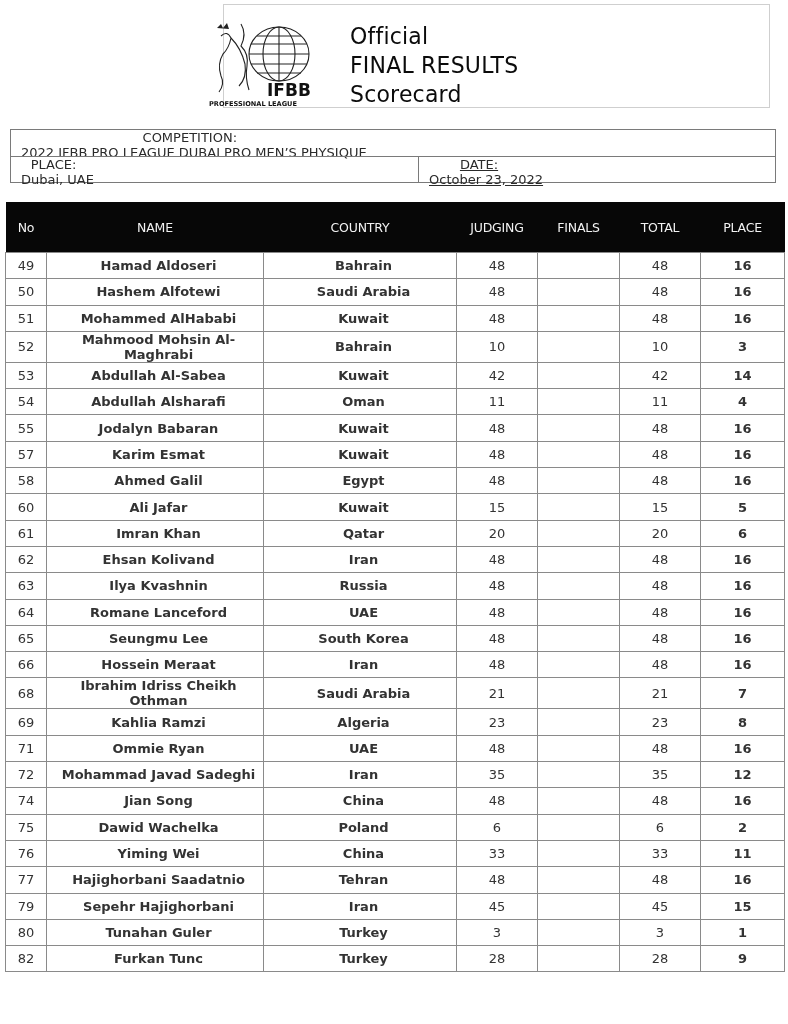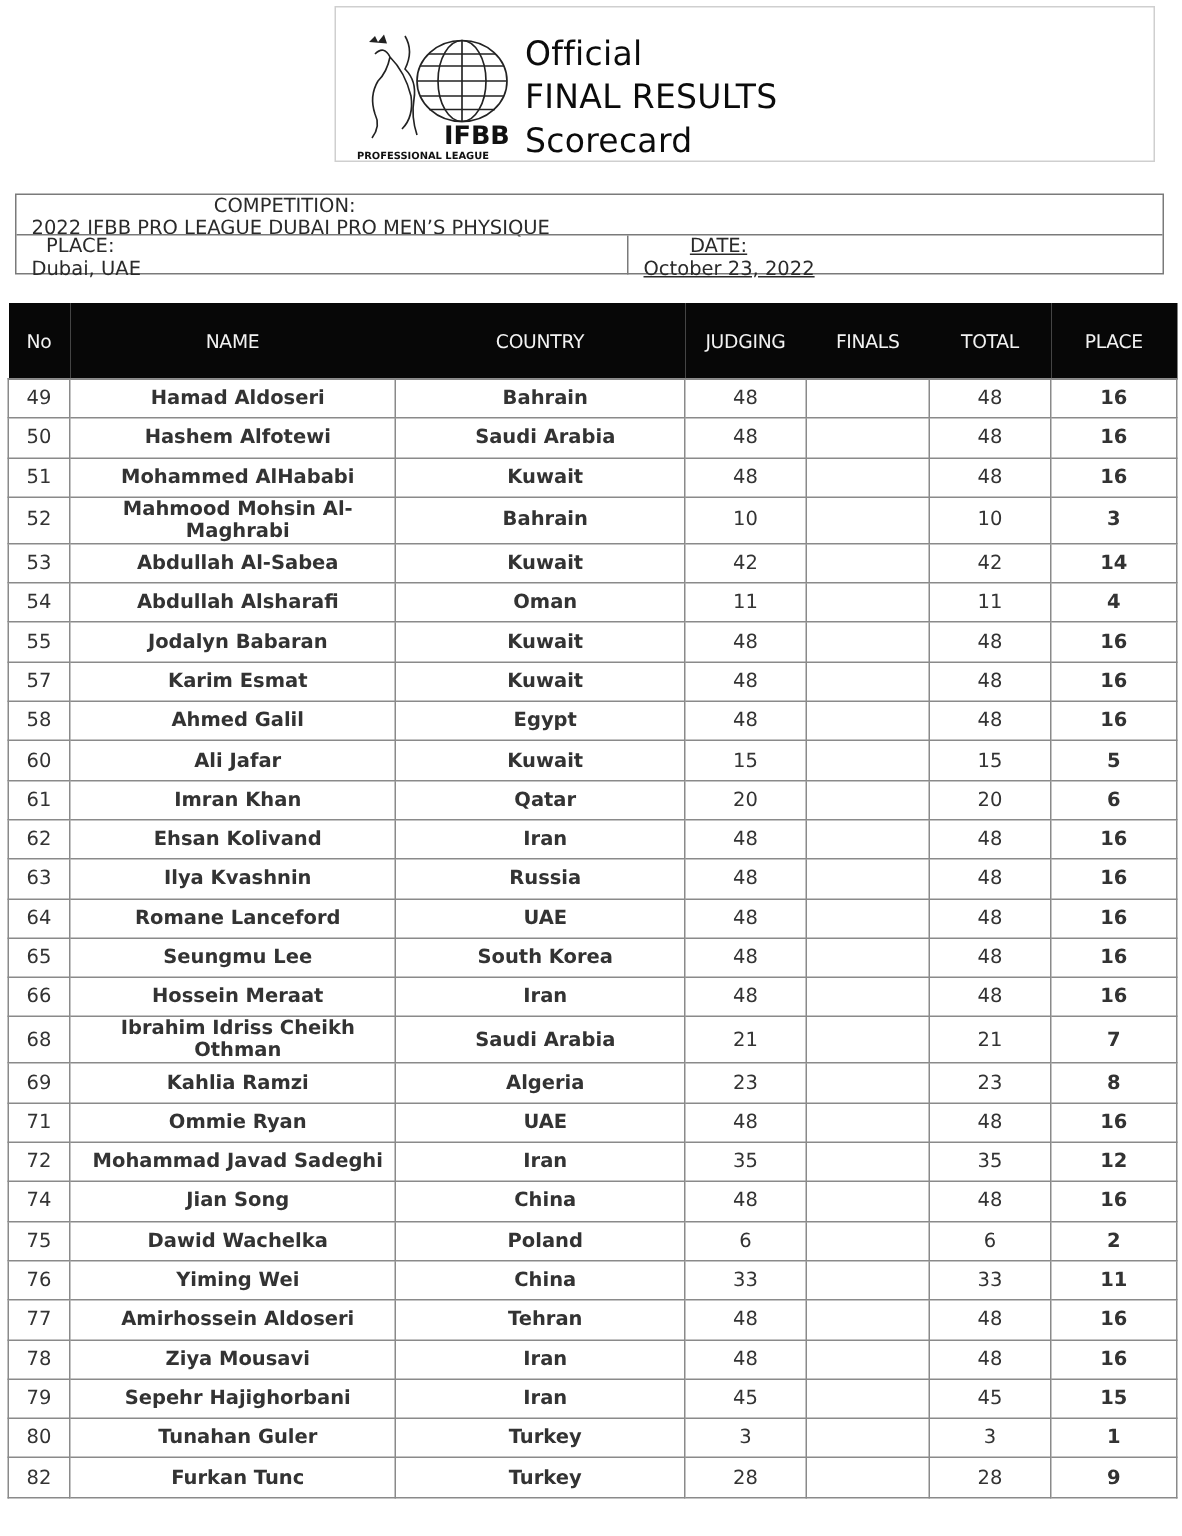--- a/index.html
+++ b/index.html
@@ -1,18 +1,18 @@
 <!DOCTYPE html>
 <html><head>
 <meta charset="utf-8">
 <style>
   html, body { margin:0; padding:0; background:#ffffff; }
   body { width:788px; height:1024px; position:relative; overflow:hidden; font-family:"DejaVu Sans", sans-serif; color:#222; }
   .header-box { position:absolute; left:223px; top:4px; width:547px; height:104px; border:1px solid #cfcfcf; box-sizing:border-box; }
-  .logo { position:absolute; left:236px; top:16px; width:118px; height:92px; }
+  .logo { position:absolute; left:207px; top:16px; width:118px; height:92px; }
   .title-block { position:absolute; left:350px; top:22px; font-family:"DejaVu Sans", sans-serif; font-weight:normal; font-size:22px; line-height:29px; color:#0b0b0b; letter-spacing:0.2px; }
   .title-block div { transform:scaleY(1.02); }
   .info { position:absolute; left:10px; top:129px; width:766px; border:1px solid #7a7a7a; box-sizing:border-box; font-size:13px; color:#2a2a2a; }
   .info .row { height:26px; display:flex; align-items:center; box-sizing:border-box; }
   .info .row + .row { border-top:1px solid #7a7a7a; }
   .info .cell { padding-left:10px; display:flex; align-items:center; height:100%; box-sizing:border-box;flex-direction:column; }
   .info .cell.date { border-left:1px solid #7a7a7a; position:absolute; left:407px; height:26px;text-decoration:underline; }
   .info .row.second { position:relative; }
   .lbl { margin-right:8px; }
   table.results { position:absolute; left:5px; top:202px; border-collapse:collapse; width:779px; font-size:13px; table-layout:fixed; }
@@ -298,31 +298,22 @@
         <td class="no">76</td>
         <td class="name">Yiming Wei</td>
         <td class="country">China</td>
         <td class="num">33</td>
         <td class="num"></td>
         <td class="num">33</td>
         <td class="place">11</td>
       </tr>
       <tr>
         <td class="no">77</td>
-        <td class="name">Amirhossein Aldoseri</td>
+        <td class="name">Hajighorbani Saadatnio</td>
         <td class="country">Tehran</td>
-        <td class="num">48</td>
-        <td class="num"></td>
-        <td class="num">48</td>
-        <td class="place">16</td>
-      </tr>
-      <tr>
-        <td class="no">78</td>
-        <td class="name">Ziya Mousavi</td>
-        <td class="country">Iran</td>
         <td class="num">48</td>
         <td class="num"></td>
         <td class="num">48</td>
         <td class="place">16</td>
       </tr>
       <tr>
         <td class="no">79</td>
         <td class="name">Sepehr Hajighorbani</td>
         <td class="country">Iran</td>
         <td class="num">45</td>

